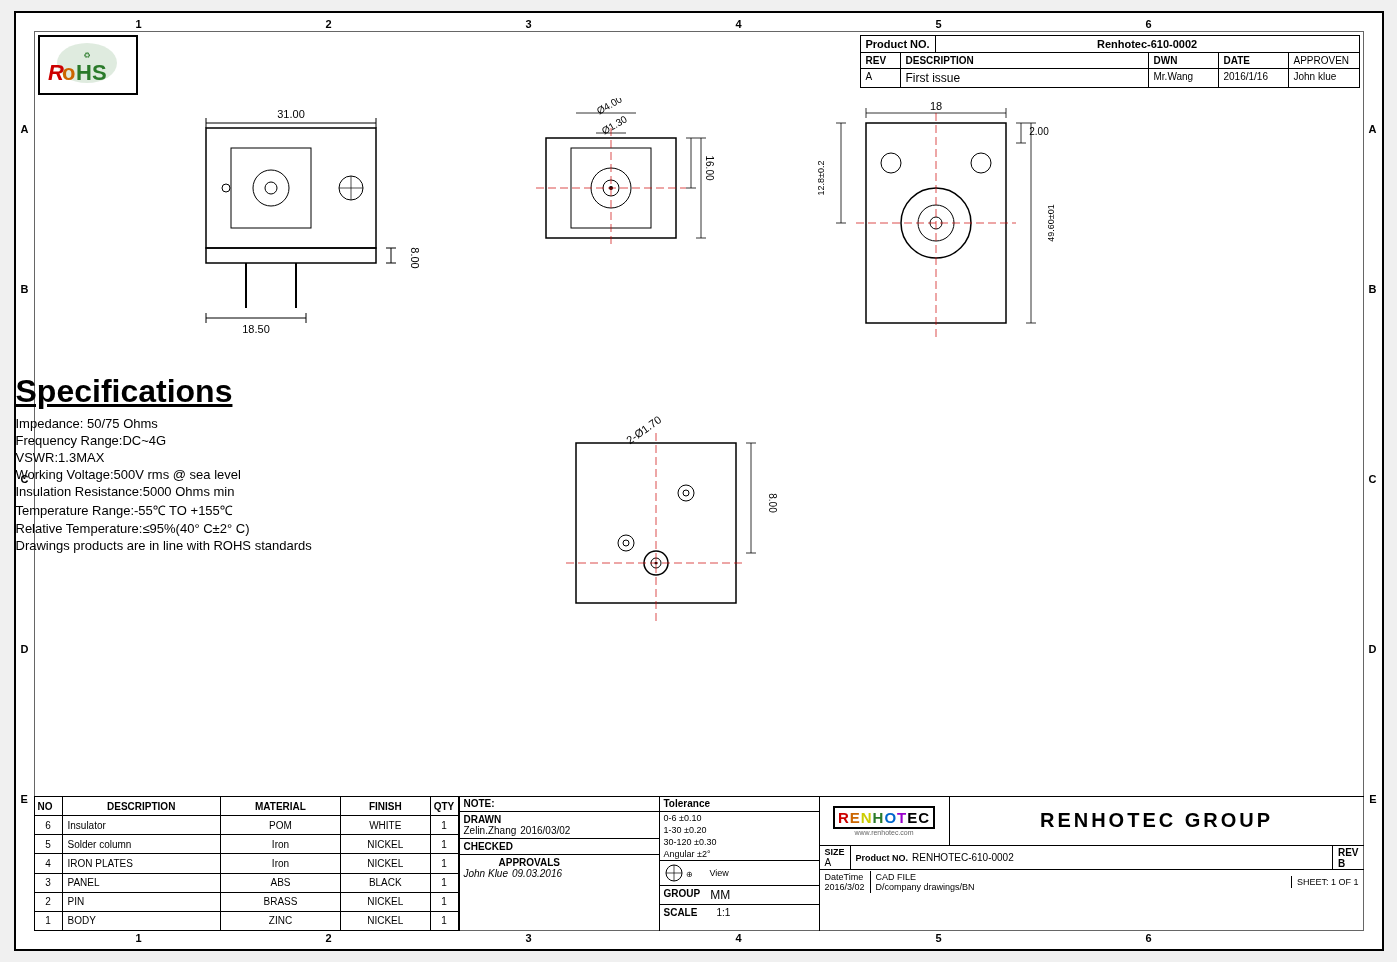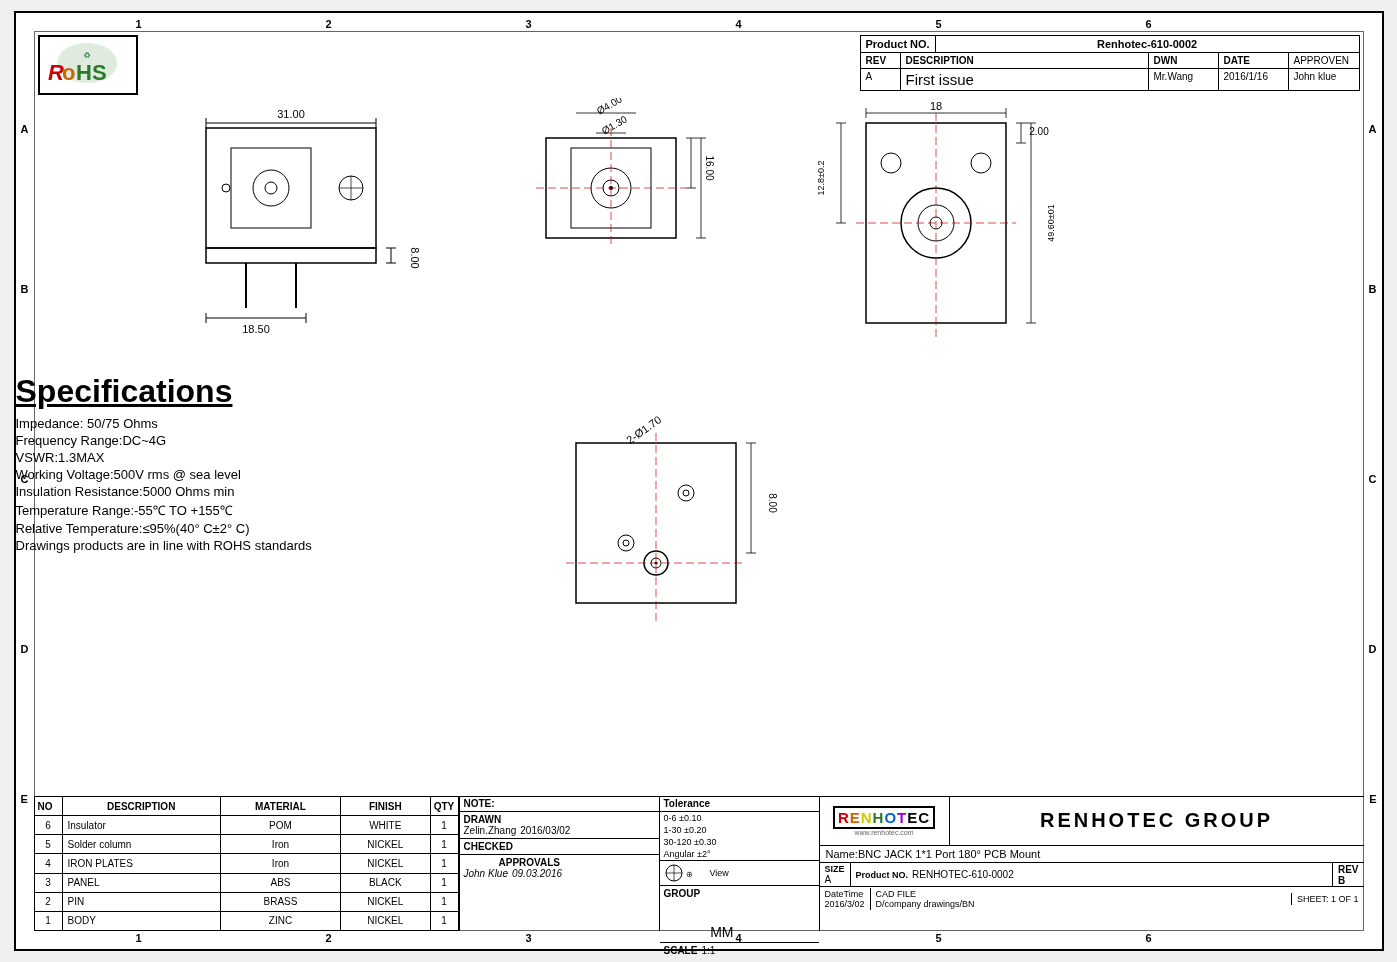--- a/index.html
+++ b/index.html
@@ -133,21 +133,21 @@
     <div style="display:flex;border:1px solid #000;border-bottom:none;">
       <div style="width:40px;border-right:1px solid #000;padding:2px 5px;font-size:10px;font-weight:bold;">REV</div>
       <div style="flex:1;border-right:1px solid #000;padding:2px 5px;font-size:10px;font-weight:bold;">DESCRIPTION</div>
       <div style="width:70px;border-right:1px solid #000;padding:2px 5px;font-size:10px;font-weight:bold;">DWN</div>
       <div style="width:70px;border-right:1px solid #000;padding:2px 5px;font-size:10px;font-weight:bold;">DATE</div>
       <div style="width:70px;padding:2px 5px;font-size:10px;font-weight:normal;">APPROVEN</div>
     </div>
 
     <div style="display:flex;border:1px solid #000;">
       <div style="width:40px;border-right:1px solid #000;padding:2px 5px;font-size:10px;">A</div>
-      <div style="flex:1;border-right:1px solid #000;padding:2px 5px;font-size:15px;">First issue</div>
+      <div style="flex:1;border-right:1px solid #000;padding:2px 5px;font-size:12px;">First issue</div>
       <div style="width:70px;border-right:1px solid #000;padding:2px 5px;font-size:10px;">Mr.Wang</div>
       <div style="width:70px;border-right:1px solid #000;padding:2px 5px;font-size:10px;">2016/1/16</div>
       <div style="width:70px;padding:2px 5px;font-size:10px;">John klue</div>
     </div>
   </div>
 
   <svg style="position:absolute;top:85px;left:160px;" width="280" height="300" viewBox="0 0 280 300">
 
     <line x1="30" y1="25" x2="200" y2="25" stroke="#000" stroke-width="1"></line>
     <line x1="30" y1="20" x2="30" y2="30" stroke="#000" stroke-width="1"></line>
@@ -371,41 +371,40 @@
         <svg width="40" height="20" viewBox="0 0 40 20">
           <circle cx="10" cy="10" r="8" fill="none" stroke="#000" stroke-width="1"></circle>
           <line x1="10" y1="2" x2="10" y2="18" stroke="#000" stroke-width="0.7"></line>
           <line x1="2" y1="10" x2="18" y2="10" stroke="#000" stroke-width="0.7"></line>
           <text x="22" y="14" font-size="8">⊕</text>
         </svg>
         <span style="font-size:9px;">View</span>
       </div>
       <div style="padding:2px 4px;display:flex;gap:10px;border-bottom:1px solid #000;">
         <span style="font-size:10px;font-weight:bold;">GROUP</span>
-        <span style="font-size:14px;margin-top:36px;">MM</span>
-      </div>
-      <div style="padding:2px 4px;display:flex;gap:4px;text-align:center;">
+        <span style="font-size:12px;">MM</span>
+      </div>
+      <div style="padding:2px 4px;display:flex;gap:19px;text-align:center;">
         <span style="font-size:10px;font-weight:bold;">SCALE</span>
         <span style="font-size:10px;">1:1</span>
       </div>
     </div>
 
     <div style="position:absolute;left:785px;bottom:0;right:0;height:135px;border-left:1px solid #000;">
 
       <div style="display:flex;border-bottom:1px solid #000;height:50px;align-items:center;">
         <div style="width:130px;border-right:1px solid #000;height:100%;display:flex;flex-direction:column;align-items:center;justify-content:center;padding:2px;">
           <div style="font-size:15px;font-weight:bold;border:2px solid #000;padding:1px 3px;letter-spacing:1px;">
             <span style="color:#cc0000;">R</span><span style="color:#cc6600;">E</span><span style="color:#cccc00;">N</span><span style="color:#2a7a2a;">H</span><span style="color:#0066cc;">O</span><span style="color:#9900cc;">T</span><span style="color:#000;">EC</span>
           </div>
           <div style="font-size:7px;color:#666;">www.renhotec.com</div>
         </div>
         <div style="flex:1;display:flex;align-items:center;justify-content:center;font-size:20px;font-weight:bold;letter-spacing:3px;">RENHOTEC GROUP</div>
       </div>
 
-      <div style="border-bottom:1px solid #000;padding:2px 6px;font-size:11px;">Name:BNC JACK 1*1 Port 180° PCB Mount</div>
 
       <div style="display:flex;border-bottom:1px solid #000;height:24px;align-items:center;">
         <div style="border-right:1px solid #000;padding:1px 5px;font-size:10px;display:flex;flex-direction:column;">
           <span style="font-size:9px;font-weight:bold;">SIZE</span>
           <span style="font-size:10px;">A</span>
         </div>
         <div style="flex:1;padding:1px 5px;font-size:10px;display:flex;align-items:center;gap:4px;">
           <span style="font-size:9px;font-weight:bold;">Product NO.</span>
           <span>RENHOTEC-610-0002</span>
         </div>

